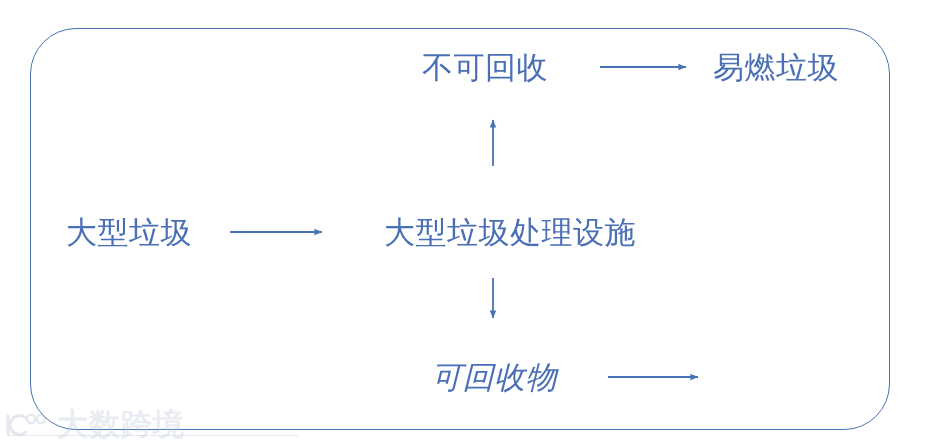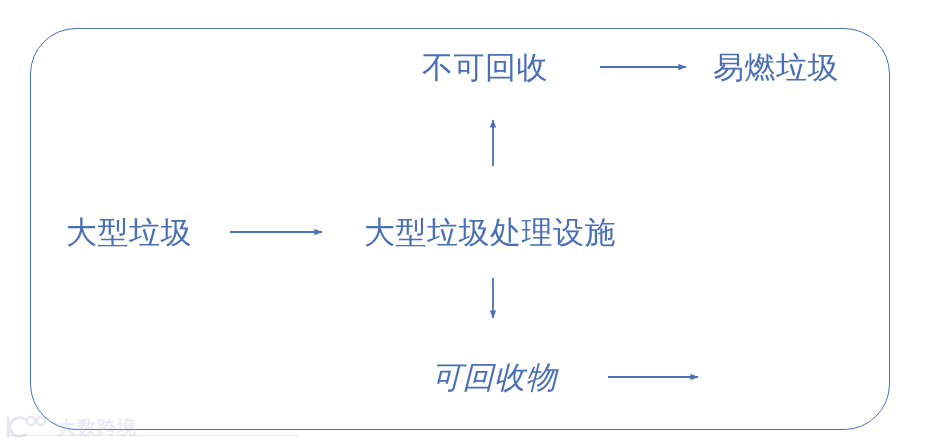--- a/index.html
+++ b/index.html
@@ -35,21 +35,21 @@
     color: #4a6fb5;
     font-size: 31px;
     line-height: 1;
     white-space: nowrap;
     letter-spacing: 0.5px;
     font-weight: 400;
   }
   .node-noncycle   { left: 422px; top: 52px; }
   .node-flammable  { left: 713px; top: 52px; }
   .node-bulky      { left: 66px;  top: 217px; }
-  .node-facility   { left: 364px; top: 217px; }
+  .node-facility   { left: 384px; top: 217px; }
   .node-recyclable { left: 431px; top: 362px; font-style: italic; }
   .node-reuse      { left: 736px; top: 362px; }
 
   
   .arrow-layer {
     position: absolute;
     left: 0; top: 0;
     width: 925px;
     height: 442px;
     pointer-events: none;
@@ -59,21 +59,21 @@
     position: absolute;
     left: 4px;
     bottom: 2px;
     display: flex;
     align-items: center;
     gap: 7px;
     opacity: 0.30;
   }
   .wm-logo { display: block; }
   .wm-text {
-    font-size: 19px;
+    font-size: 31px;
     color: #b9c3d6;
     letter-spacing: 1px;
     line-height: 1;
     font-weight: 700;
     white-space: nowrap;
   }
   .wm-rule {
     position: absolute;
     left: 8px;
     bottom: 6px;

